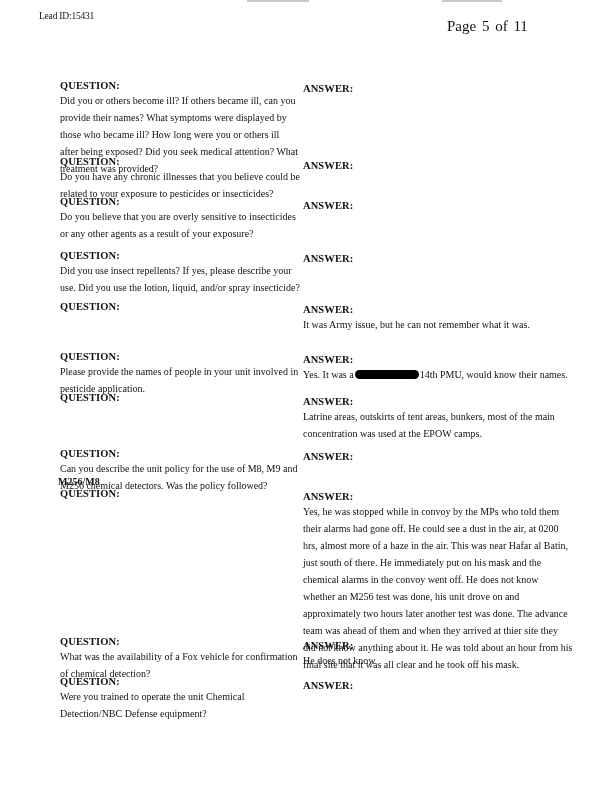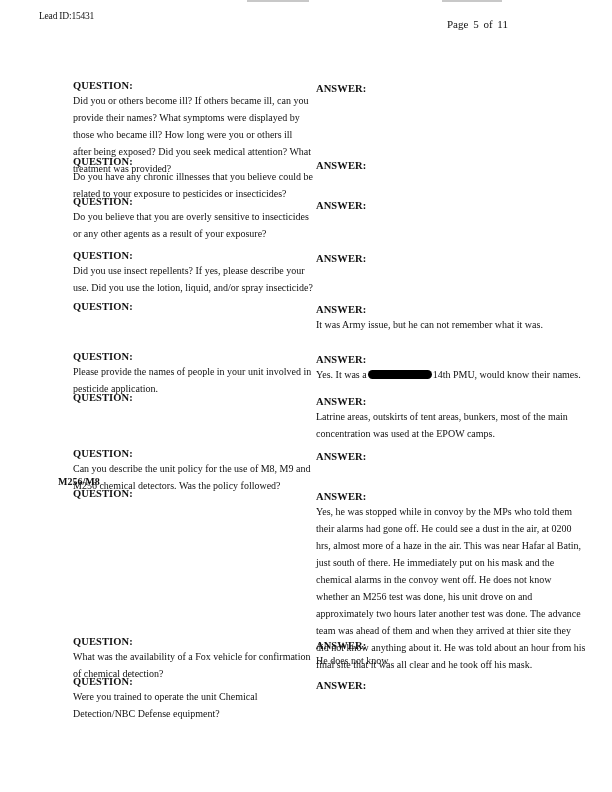--- a/index.html
+++ b/index.html
@@ -3,22 +3,22 @@
   <meta charset="utf-8">
   <style>
     html, body { margin: 0; padding: 0; background: #ffffff; }
     body {
       width: 612px; height: 792px; position: relative; overflow: hidden;
       font-family: "Liberation Serif", "DejaVu Serif", serif;
       color: #111111;
     }
     .scan-mark { position: absolute; top: 0; height: 2px; background: #c8c8c8; }
     .header-left { position: absolute; left: 39px; top: 11px; font-size: 9.5px; letter-spacing: -0.2px; }
-    .header-right { position: absolute; left: 447px; top: 18px; font-size: 11px; word-spacing: 2px; }
-    .block { position: absolute; margin-left: 13px; }
+    .header-right { position: absolute; left: 447px; top: 18px; font-size: 15px; word-spacing: 2px; }
+    .block { position: absolute; }
     .label { font-weight: bold; font-size: 10.5px; line-height: 13px; letter-spacing: 0.1px; }
     .text { font-size: 10px; line-height: 17px; }
     .q { left: 60px; width: 240px; }
     .a { left: 303px; width: 270px; }
     .section { position: absolute; left: 58px; font-weight: bold; font-size: 10px; margin-top: 44px; }
     .redact {
       display: inline-block; width: 64px; height: 9px; background: #000;
       border-radius: 5px; vertical-align: -1px; margin: 0 1px;
     }
   </style>

